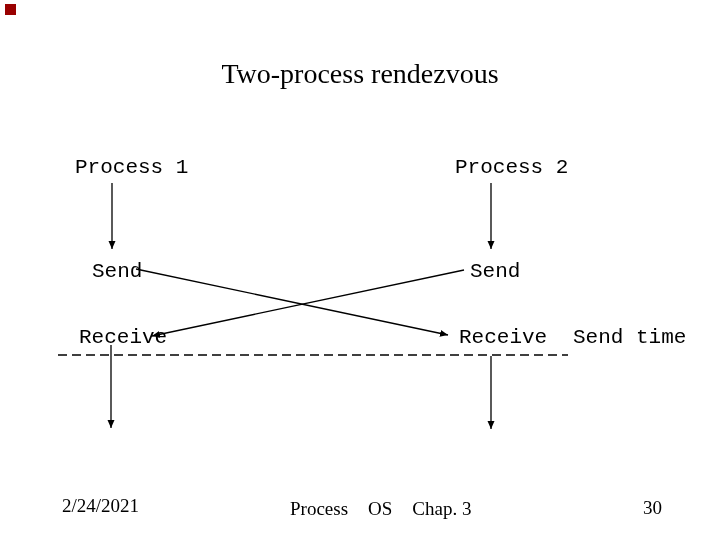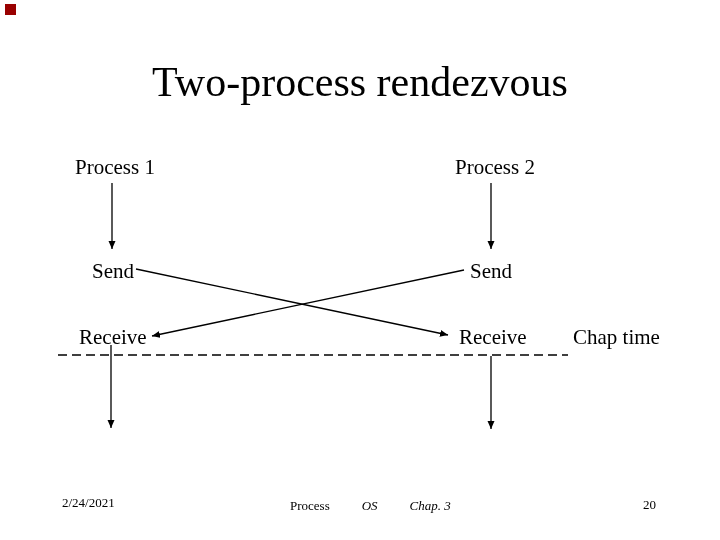--- a/index.html
+++ b/index.html
@@ -23,50 +23,50 @@
     width: 11px;
     height: 11px;
     background: #990000;
   }
   .title {
     position: absolute;
     left: 50%;
     top: 58px;
     transform: translateX(-50%);
     margin: 0;
-    font-size: 42px;
+    font-size: 28px;
     font-weight: normal;
     white-space: nowrap;
     letter-spacing: 0px;
   }
   .diagram-lines {
     position: absolute;
     left: 0;
     top: 0;
     width: 720px;
     height: 540px;
   }
   .lbl {
     position: absolute;
     font-size: 21px;
     line-height: 1.0;
     white-space: nowrap;
+    font-family: Liberation Mono, monospace;
   }
   .footer-item {
     position: absolute;
-    font-size: 13px;
+    font-size: 19px;
     line-height: 1.0;
     white-space: nowrap;
   }
   .credit {
     display: flex;
   }
   .credit span + span {
-    margin-left: 32px;
-    font-style: italic;
+    margin-left: 20px;
   }
 </style>
 </head>
 <body>
 
 <div class="slide">
 
   <div class="corner-marker"></div>
 
   <h1 class="title">Two-process rendezvous</h1>
@@ -95,25 +95,25 @@
 
   <div class="lbl" style="left:75px; top:157px;">Process 1</div>
   <div class="lbl" style="left:455px; top:157px;">Process 2</div>
 
   <div class="lbl" style="left:92px; top:261px;">Send</div>
   <div class="lbl" style="left:470px; top:261px;">Send</div>
 
   <div class="lbl" style="left:79px; top:327px;">Receive</div>
   <div class="lbl" style="left:459px; top:327px;">Receive</div>
 
-  <div class="lbl" style="left:573px; top:327px;">Chap time</div>
+  <div class="lbl" style="left:573px; top:327px;">Send time</div>
 
   <div class="footer-item" style="left:62px; top:496px;">2/24/2021</div>
 
   <div class="footer-item credit" style="left:290px; top:499px;">
     <span>Process</span>
     <span>OS</span>
     <span>Chap. 3</span>
   </div>
 
-  <div class="footer-item" style="left:643px; top:498px;">20</div>
+  <div class="footer-item" style="left:643px; top:498px;">30</div>
 
 </div>
 
 </body></html>

